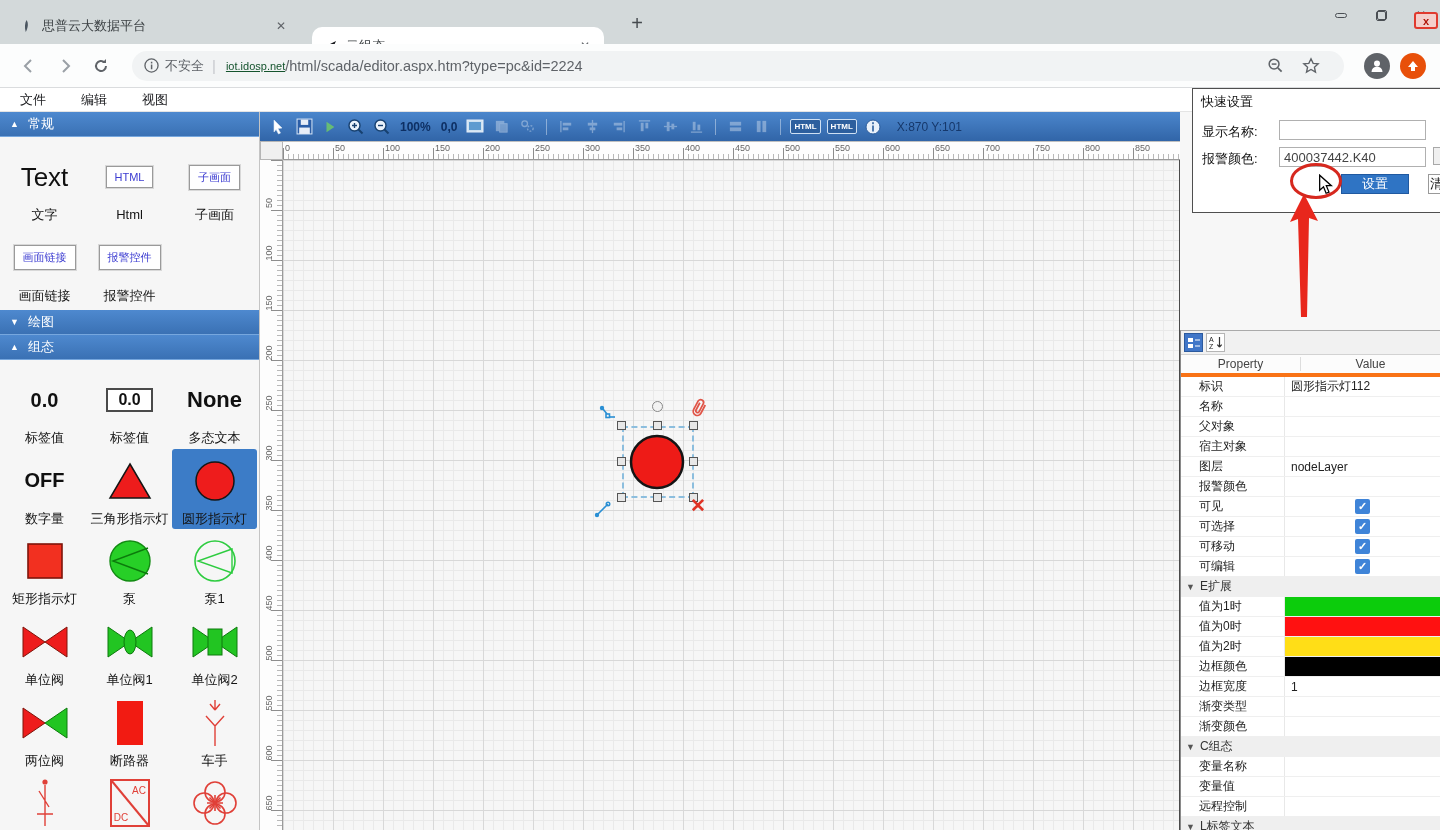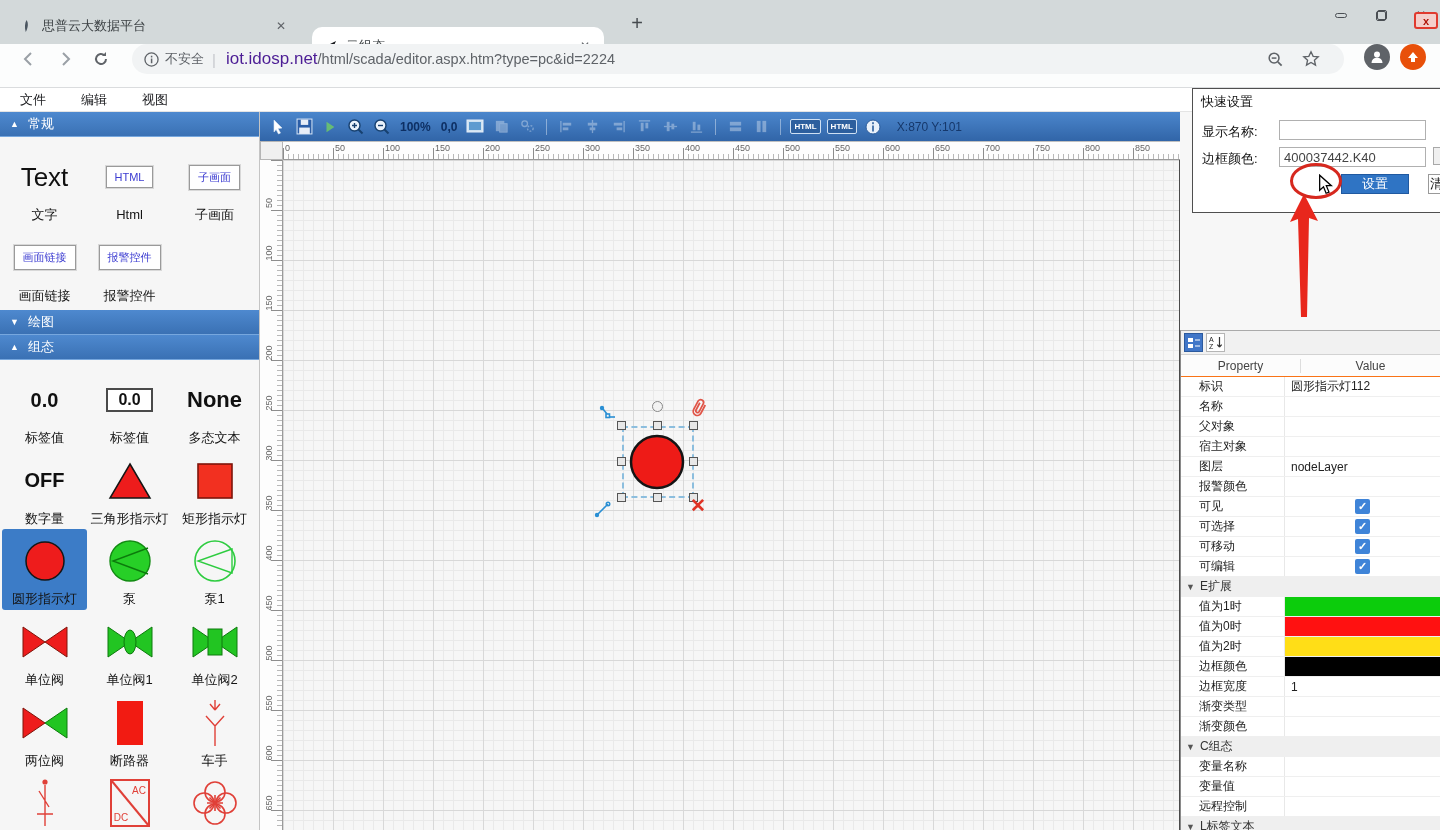--- a/index.html
+++ b/index.html
@@ -20,27 +20,27 @@
   .wc { width:26px; height:22px; display:flex; align-items:center; justify-content:center; color:#3c4043; font-size:12px; }
   .wc-min-glyph { display:inline-block; width:12px; height:5px; border:1.5px solid #4a4f54; border-radius:3px; }
   .wc-rest-glyph { position:relative; width:11px; height:11px; }
   .wc-rest-glyph::before { content:""; position:absolute; left:0; bottom:0; width:8px; height:8px; border:1.5px solid #4a4f54; border-radius:2px; background:#d3d9da;}
   .wc-rest-glyph::after { content:""; position:absolute; right:0; top:0; width:8px; height:8px; border:1.5px solid #4a4f54; border-radius:2px; }
   #close-badge { position:absolute; right:2px; top:12px; width:24px; height:17px; border:2px solid #e03a2e;
     background:#f4cfcb; border-radius:3px; color:#b01408; font-weight:bold; font-size:11px;
     display:flex; align-items:center; justify-content:center; z-index:5; }
 
   #navbar { position:absolute; left:0; top:44px; width:1440px; height:44px; background:#fcfdfd;
-    border-bottom:1px solid #dadcde; display:flex; align-items:flex-start; padding:0 14px; }
+    border-bottom:1px solid #dadcde; display:flex; align-items:center; padding:0 14px; }
   .nav-ico { width:30px; height:30px; display:flex; align-items:center; justify-content:center; margin-right:6px; }
   #address { flex:1; height:30px; margin:0 10px; border-radius:15px; background:#f1f3f4;
     display:flex; align-items:center; padding:0 12px; }
   #address .sec-label { color:#5f6368; font-size:13px; margin:0 8px 0 6px; }
   #address .bar-sep { color:#c6c9cc; margin-right:10px; font-size:15px; }
-  #address .url-domain { color:#4c1d95; font-size:17px; }
+  #address .url-domain { color:#14532d; font-size:11px;text-decoration:underline; }
   #address .url-path { color:#5f6368; font-size:14.5px; }
   #address .spacer { flex:1; }
   #avatar { width:26px; height:26px; border-radius:50%; background:#5f6368; margin:0 10px;
     display:flex; align-items:center; justify-content:center; }
   #update-btn { width:26px; height:26px; border-radius:50%; background:#e8500a;
     display:flex; align-items:center; justify-content:center; }
 
   #menubar { position:absolute; left:0; top:88px; width:1440px; height:24px; background:#fff;
     border-bottom:1px solid #e4e4e4; display:flex; align-items:center; gap:35px; padding-left:20px; }
   .menu-item { font-size:13px; color:#202124; }
@@ -114,21 +114,21 @@
 
   
   #prop-panel { position:absolute; left:1180px; top:330px; width:260px; height:500px; background:#fff;
     border-left:1px solid #8a8a8a; border-top:1px solid #aaa; overflow:hidden; }
   #pp-toolbar { height:24px; background:#f1f1f1; border-bottom:1px solid #d2d2d2; display:flex;
     align-items:center; gap:3px; padding-left:3px; }
   .pp-ico { width:19px; height:19px; border:1px solid #b5b5b5; background:#fff; display:flex;
     align-items:center; justify-content:center; }
   .pp-ico.active { background:#4076c8; border-color:#2c5a9e; }
   #pp-header { height:22px; display:flex; align-items:center; font-size:12px; color:#444;
-    border-bottom:1px solid #f97316; background:#fcfcfc; }
+    border-bottom:4px solid #f97316; background:#fcfcfc; }
   #pp-header .hc1 { width:120px; text-align:center; border-right:1px solid #ddd; }
   #pp-header .hc2 { flex:1; text-align:center; }
   .pp-row { height:20px; display:flex; align-items:stretch; border-bottom:1px solid #efefef; font-size:12px; }
   .pp-row .c1 { width:104px; padding-left:18px; border-right:1px solid #e8e8e8; display:flex;
     align-items:center; color:#222; }
   .pp-row .c2 { flex:1; display:flex; align-items:center; padding-left:6px; color:#222; }
   .pp-row.group { background:#efefef; padding-left:5px; display:flex; align-items:center; color:#333; }
   .pp-row.group .tri { font-size:9px; color:#555; margin-right:5px; }
   .pp-row .c2.center { justify-content:center; padding-left:0; }
   .pp-check { width:15px; height:15px; background:#3f84d8; border-radius:2px; color:#fff; font-size:11px;
@@ -328,35 +328,35 @@
           <div class="palette-label">数字量</div>
         </div>
         <div class="palette-item">
           <div class="palette-icon">
             <svg width="44" height="40">
               <polygon points="22,3 42,37 2,37" fill="#ee1c1c" stroke="#151515" stroke-width="1.5"></polygon>
             </svg>
           </div>
           <div class="palette-label">三角形指示灯</div>
         </div>
+        <div class="palette-item selected">
+          <div class="palette-icon">
+            <svg width="44" height="44">
+              <circle cx="22" cy="22" r="19" fill="#ee1c1c" stroke="#151515" stroke-width="1.5"></circle>
+            </svg>
+          </div>
+          <div class="palette-label">圆形指示灯</div>
+        </div>
         <div class="palette-item">
           <div class="palette-icon">
             <svg width="40" height="40">
               <rect x="3" y="3" width="34" height="34" fill="#f23020" stroke="#7e150b" stroke-width="1.6"></rect>
             </svg>
           </div>
           <div class="palette-label">矩形指示灯</div>
-        </div>
-        <div class="palette-item selected">
-          <div class="palette-icon">
-            <svg width="44" height="44">
-              <circle cx="22" cy="22" r="19" fill="#ee1c1c" stroke="#151515" stroke-width="1.5"></circle>
-            </svg>
-          </div>
-          <div class="palette-label">圆形指示灯</div>
         </div>
         <div class="palette-item">
           <div class="palette-icon">
             <svg width="46" height="46">
               <circle cx="23" cy="23" r="20" fill="#27cf27" stroke="#128a12" stroke-width="1.4"></circle>
               <path d="M41 10 L6 23 L41 36" fill="none" stroke="#0c7a0c" stroke-width="1.4"></path>
             </svg>
           </div>
           <div class="palette-label">泵</div>
         </div>
@@ -799,21 +799,21 @@
         <svg width="15" height="13" viewBox="0 0 15 13">
             <g stroke="#222" stroke-width="1.5" fill="none">
               <path d="M2 5h4V1M6 5 2 1"></path>
               <path d="M13 8H9v4M9 8l4 4"></path>
             </g>
           </svg></span>
       <span style="font-size:10px;color:#111">▲</span>
     </div>
     <span class="qd-lab" style="top:34px">显示名称:</span>
     <input class="qd-input" style="top: 31px;" value="">
-    <span class="qd-lab" style="top:61px">边框颜色:</span>
+    <span class="qd-lab" style="top:61px">报警颜色:</span>
     <input class="qd-input" style="top: 58px;" value="400037442.K40">
     <span id="qd-more">...</span>
     <span id="qd-set">设置</span>
     <span id="qd-clear">清除</span>
   </div>
 
   <div id="anno-circle"></div>
   <div id="anno-arrow">
     <svg width="40" height="126" viewBox="0 0 40 126">
         <polygon points="19,2 33,29 24,26 22,125 16,125 13,27 5,30" fill="#e8271c"></polygon>

